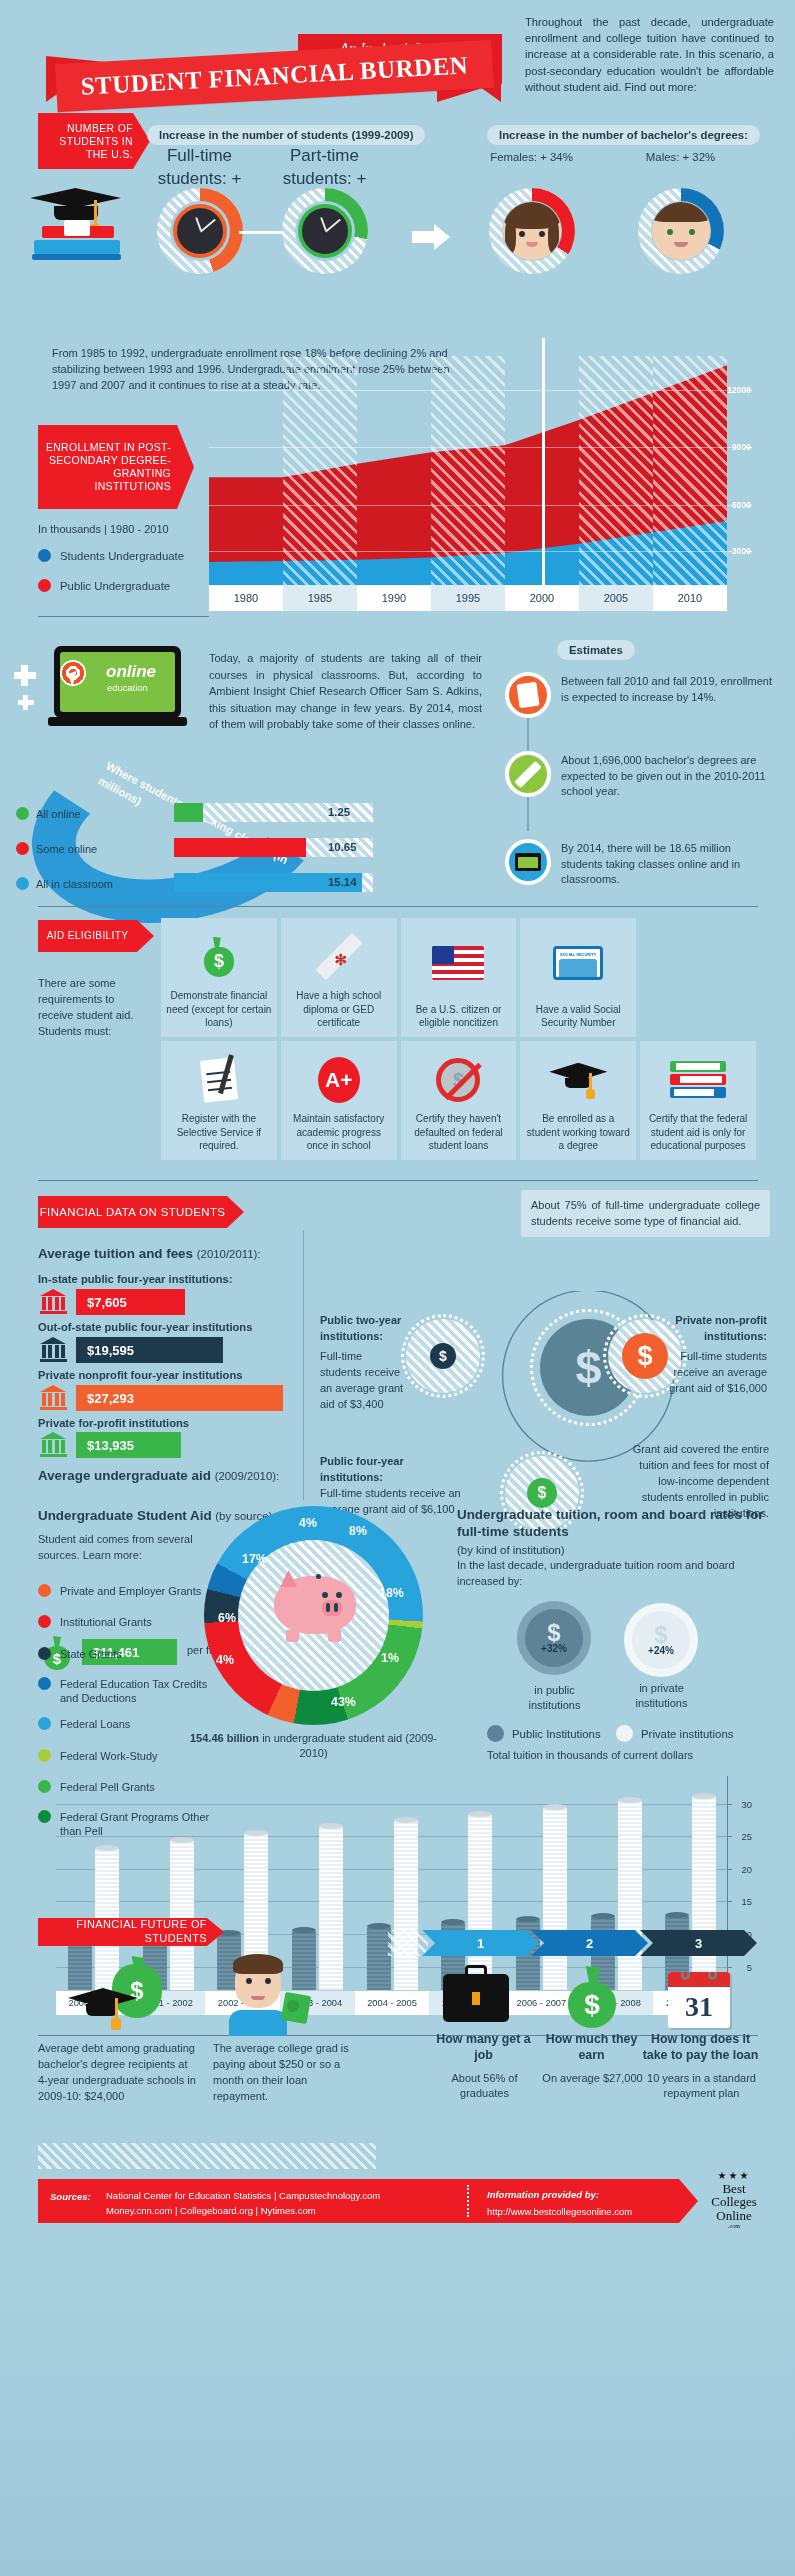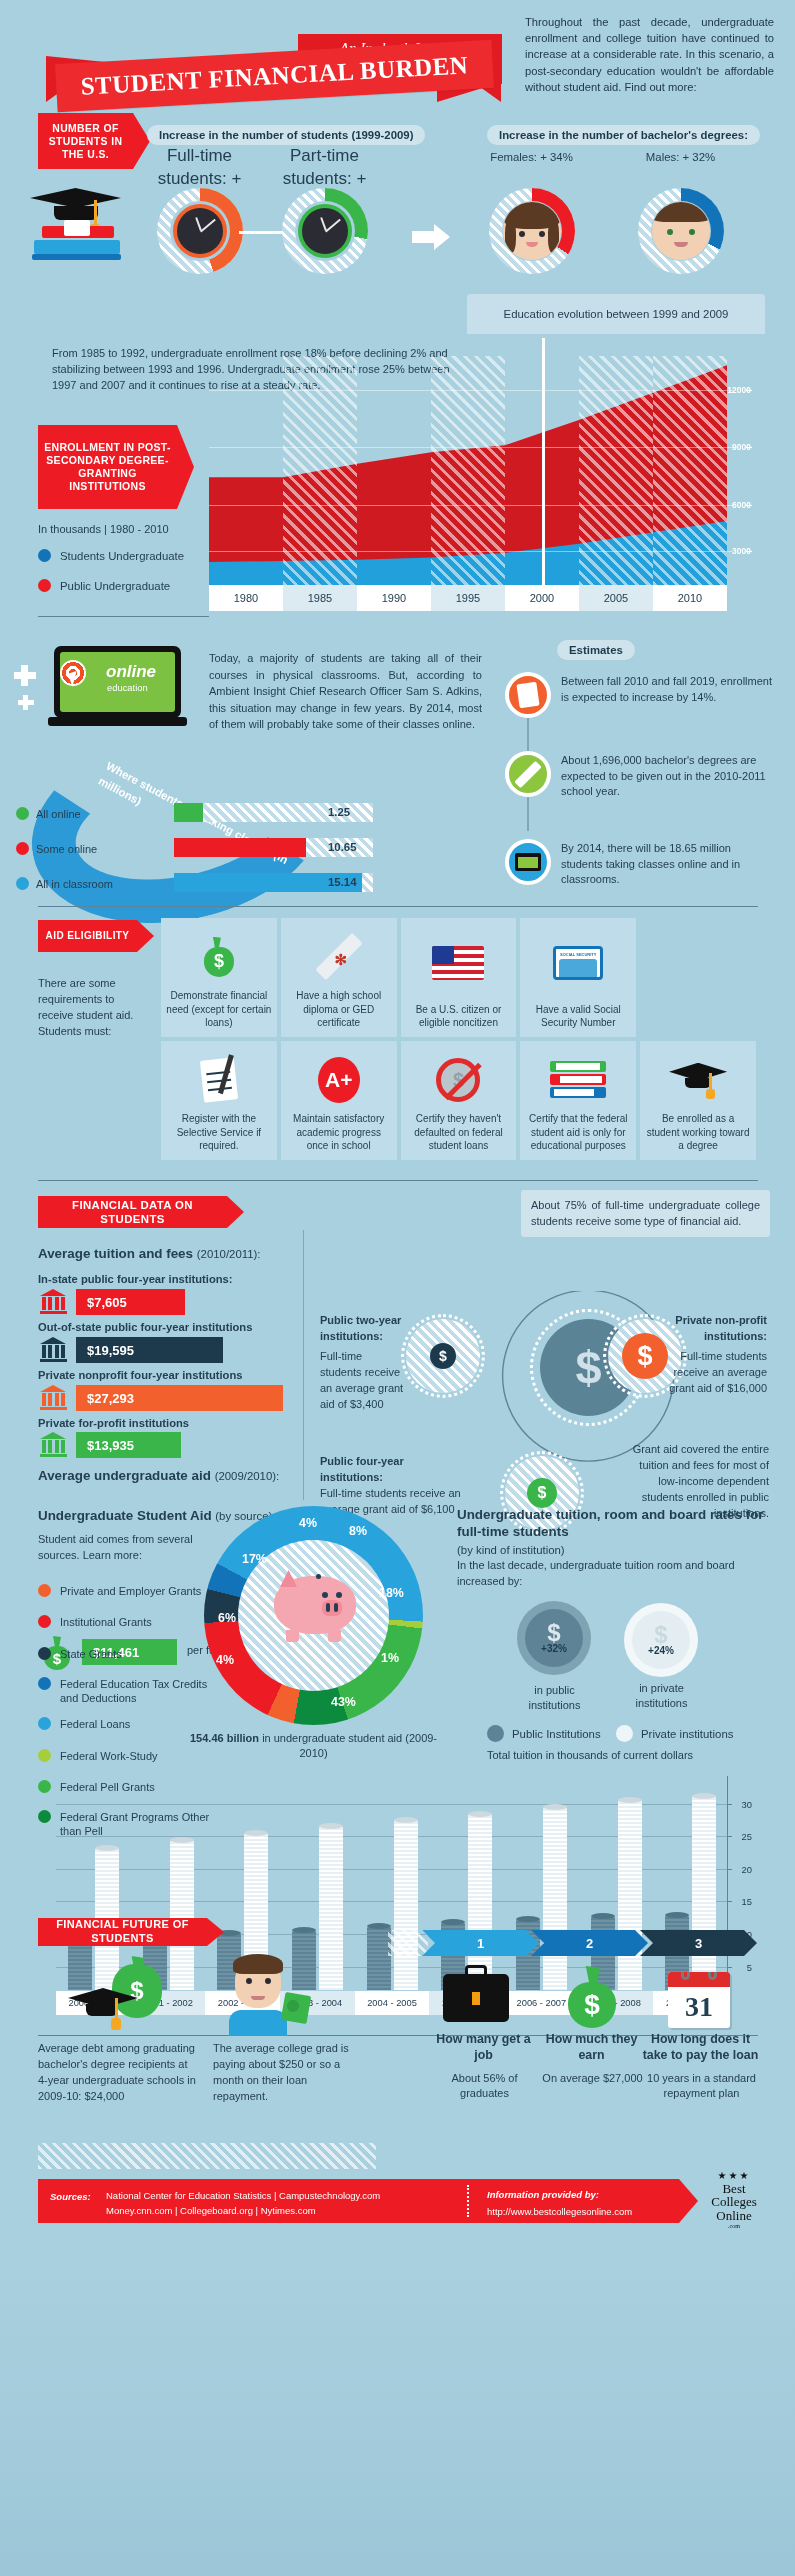--- a/index.html
+++ b/index.html
@@ -13,22 +13,22 @@
   }
   .page { position:relative; width:795px; height:2576px;
     background: linear-gradient(180deg,#a9d0de 0%, #a9d0de 88%, #9dc6d8 100%); }
 
   
   .bold { font-weight: bold; }
   .hatch {
     background-image: repeating-linear-gradient(45deg, rgba(255,255,255,.65) 0 3px, rgba(255,255,255,0) 3px 7px);
   }
   .red-ribbon-tag {
-    background:#ed1c24; color:#fff; font-weight:bold; letter-spacing:0.4px;
-    display:flex; align-items:center; justify-content:center; text-align:center;
+    background:#ed1c24; color:#fff; font-weight:normal; letter-spacing:0.4px;
+    display:flex; align-items:center; justify-content:center; text-align:right;
     position:relative; font-size:11px; line-height:1.25;
   }
   .red-ribbon-tag:after{
     content:""; position:absolute; right:-17px; top:0; width:0; height:0;
     border-top: var(--h) solid transparent; border-bottom: var(--h) solid transparent;
     border-left:17px solid #ed1c24;
   }
   .pill {
     background:#cfe3ec; border-radius:11px; padding:4px 12px; font-size:11.4px;
     font-weight:bold; color:#1d3a4d; display:inline-block;
@@ -401,21 +401,20 @@
         <div class="hole"></div>
         <div class="face">
           <div class="hair" style="height:34%;background:#5b3a23;border-radius:50% 50% 20% 20%;"></div>
           <div class="eye" style="left:26%;top:46%;background:#2e7d32;"></div>
           <div class="eye" style="right:26%;top:46%;background:#2e7d32;"></div>
           <div class="mouth" style="background:#c97f7f;width:14px;"></div>
         </div>
       </div>
     </div>
 
-    <div class="ev-bubble">Education evolution between 1999 and 2009</div>
   </div>
 
   <div class="sec-enroll">
     <div class="enroll-note">From 1985 to 1992, undergraduate enrollment rose 18% before declining 2% and stabilizing between 1993 and 1996. Undergraduate enrollment rose 25% between 1997 and 2007 and it continues to rise at a steady rate.</div>
     <div class="red-ribbon-tag tag-enroll">ENROLLMENT IN POST-SECONDARY DEGREE-GRANTING INSTITUTIONS</div>
     <div class="enroll-sub">In thousands | 1980 - 2010</div>
 
     <div class="legend-row" style="top:211px;">
       <div class="dot" style="background:#1273b8;"></div>
       <span>Students Undergraduate</span>
@@ -600,49 +599,49 @@
         <div>Maintain satisfactory academic progress once in school</div>
       </div>
       <div class="aid-cell">
         <div class="icon">
           <div style="width:44px;height:44px;border-radius:50%;background:#b9c6cc;border:5px solid #e02b2b;
                display:flex;align-items:center;justify-content:center;font-size:20px;font-weight:bold;color:#8fa2ab;position:relative;">$
             <div style="position:absolute;left:-2px;top:16px;width:48px;height:5px;background:#e02b2b;transform:rotate(-45deg);"></div>
           </div>
         </div>
         <div>Certify they haven't defaulted on federal student loans</div>
+      </div>
+      <div class="aid-cell">
+        <div class="icon">
+          <div style="position:relative;width:58px;height:34px;">
+            <div style="position:absolute;left:0;top:0;width:58px;height:18px;background:#111;
+                 clip-path:polygon(50% 0,100% 50%,50% 100%,0 50%);"></div>
+            <div style="position:absolute;left:16px;top:15px;width:26px;height:10px;background:#111;border-radius:0 0 5px 5px;"></div>
+            <div style="position:absolute;left:40px;top:10px;width:3px;height:18px;background:#f5a623;"></div>
+            <div style="position:absolute;left:37px;top:26px;width:9px;height:10px;background:#f5a623;border-radius:3px;"></div>
+          </div>
+        </div>
+        <div>Be enrolled as a student working toward a degree</div>
       </div>
       <div class="aid-cell">
         <div class="icon">
           <div style="width:56px;">
             <div style="height:11px;background:#39b54a;border-radius:2px;margin-bottom:2px;position:relative;">
               <div style="position:absolute;left:6px;top:2px;right:6px;bottom:2px;background:#fff;"></div>
               </div>
             <div style="height:11px;background:#ed1c24;border-radius:2px;margin-bottom:2px;position:relative;">
               <div style="position:absolute;left:10px;top:2px;right:4px;bottom:2px;background:#fff;"></div>
               </div>
             <div style="height:11px;background:#1273b8;border-radius:2px;position:relative;">
               <div style="position:absolute;left:4px;top:2px;right:12px;bottom:2px;background:#fff;"></div>
               </div>
           </div>
         </div>
         <div>Certify that the federal student aid is only for educational purposes</div>
       </div>
-      <div class="aid-cell">
-        <div class="icon">
-          <div style="position:relative;width:58px;height:34px;">
-            <div style="position:absolute;left:0;top:0;width:58px;height:18px;background:#111;
-                 clip-path:polygon(50% 0,100% 50%,50% 100%,0 50%);"></div>
-            <div style="position:absolute;left:16px;top:15px;width:26px;height:10px;background:#111;border-radius:0 0 5px 5px;"></div>
-            <div style="position:absolute;left:40px;top:10px;width:3px;height:18px;background:#f5a623;"></div>
-            <div style="position:absolute;left:37px;top:26px;width:9px;height:10px;background:#f5a623;border-radius:3px;"></div>
-          </div>
-        </div>
-        <div>Be enrolled as a student working toward a degree</div>
-      </div>
     </div>
   </div>
 
   <div class="sec-fin">
     <div class="hr-line" style="left:38px; top:8px; width:720px;"></div>
     <div class="red-ribbon-tag tag-fin">FINANCIAL DATA ON STUDENTS</div>
 
     <div class="fin-h" style="top:74px;">
       <span>Average tuition and fees</span>
       <small>(2010/2011):</small>

